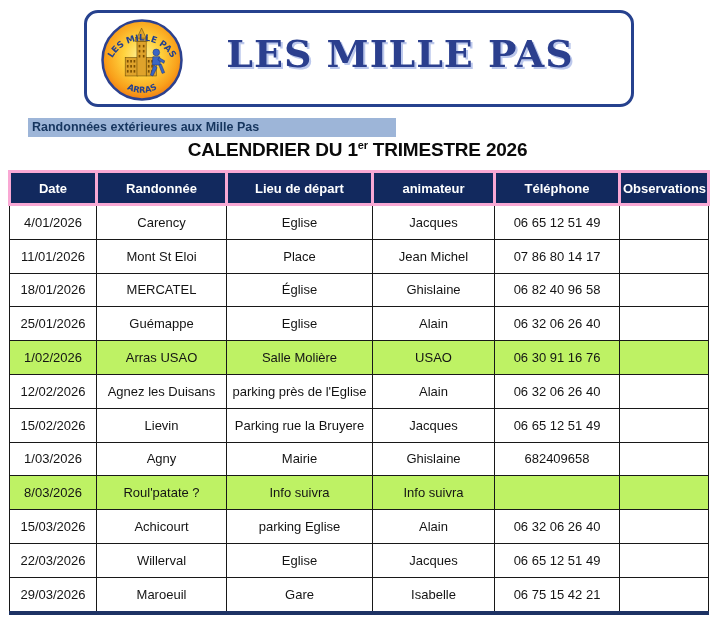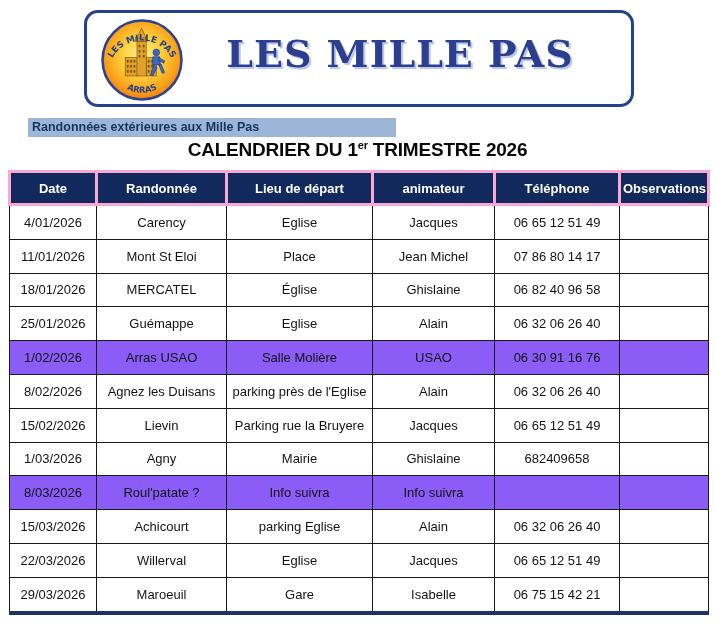--- a/index.html
+++ b/index.html
@@ -45,21 +45,21 @@
   }
   .cal-table th{
     background:#12295e;color:#ffffff;font-size:13px;font-weight:bold;height:30px;
     border:3px solid #f9a8d4;padding:0 2px;overflow:hidden;white-space:nowrap;
   }
   .cal-table td{
     height:32.8px;border:1px solid #181818;background:#ffffff;
     text-align:center;vertical-align:middle;font-size:13px;color:#141414;
     padding:0 2px;overflow:hidden;white-space:nowrap;
   }
-  .cal-table tr.hl td{background:#8b5cf6;}
+  .cal-table tr.hl td{background:#bef264;}
 </style>
 </head>
 <body>
 
 <div class="banner">
   <div class="logo-wrap">
     <svg width="84" height="84" viewBox="0 0 100 100">
       <defs>
         <radialGradient id="logograd" cx="50%" cy="45%" r="58%">
           <stop offset="0%" stop-color="#fff3a0"></stop>
@@ -179,21 +179,21 @@
       </tr>
       <tr class="hl">
         <td>1/02/2026</td>
         <td>Arras USAO</td>
         <td>Salle Molière</td>
         <td>USAO</td>
         <td>06 30 91 16 76</td>
         <td></td>
       </tr>
       <tr>
-        <td>8/02/2026</td>
+        <td>12/02/2026</td>
         <td>Agnez les Duisans</td>
         <td>parking près de l'Eglise</td>
         <td>Alain</td>
         <td>06 32 06 26 40</td>
         <td></td>
       </tr>
       <tr>
         <td>15/02/2026</td>
         <td>Lievin</td>
         <td>Parking rue la Bruyere</td>

